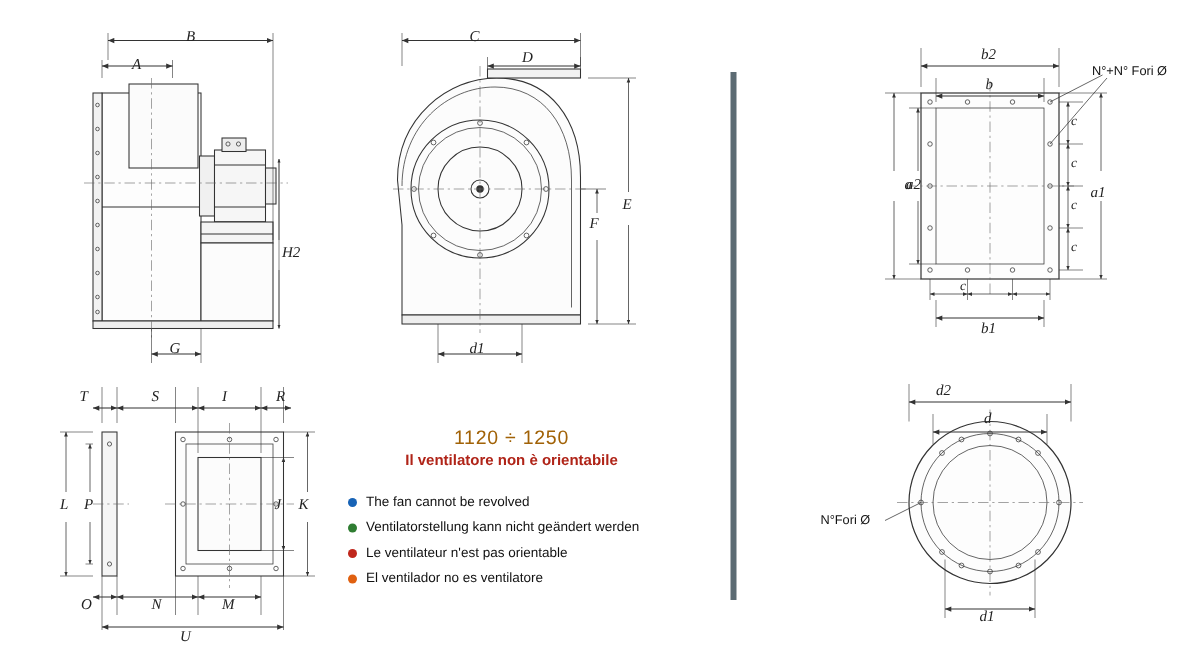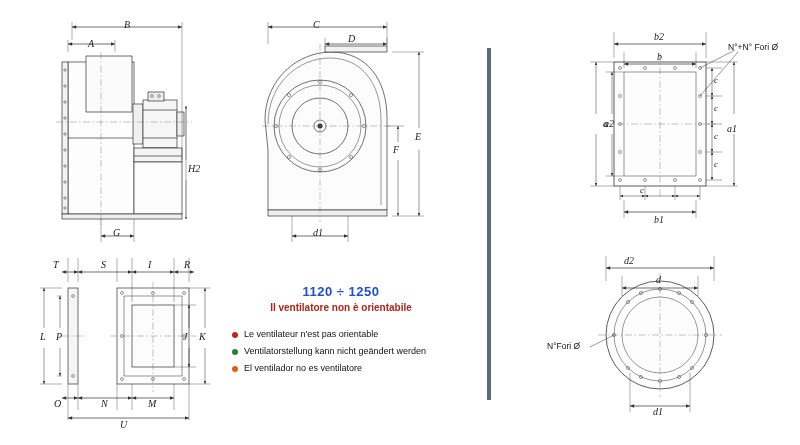--- a/index.html
+++ b/index.html
@@ -40,22 +40,22 @@
   }
   .titleblock {
     position: absolute;
     left: 246px;
     top: 284px;
     width: 190px;
     text-align: center;
   }
   .title-main {
     font-size: 13px;
-    font-weight: bold;
-    color: #1d4ed8;
+    font-weight: normal;
+    color: #a16207;
     letter-spacing: 0.5px;
   }
   .title-sub {
     font-size: 10px;
     font-weight: bold;
     color: #b02418;
     margin-top: 3px;
   }
   .legend {
     position: absolute;
@@ -433,26 +433,30 @@
   <div class="dimtext" style="left:653px;top:406px;">d1</div>
   <div class="notelabel" style="left:547px;top:341px;">N°Fori Ø</div>
 
   <div class="titleblock">
     <div class="title-main">1120 ÷ 1250</div>
     <div class="title-sub">Il ventilatore non è orientabile</div>
   </div>
 
   <div class="legend">
     <div class="legend-row">
-      <span class="bullet" style="background:#c0271c;"></span>
-      <span class="legend-text">Le ventilateur n'est pas orientable</span>
+      <span class="bullet" style="background:#1763b6;"></span>
+      <span class="legend-text">The fan cannot be revolved</span>
     </div>
     <div class="legend-row">
       <span class="bullet" style="background:#2f7d32;"></span>
       <span class="legend-text">Ventilatorstellung kann nicht geändert werden</span>
     </div>
     <div class="legend-row">
+      <span class="bullet" style="background:#c0271c;"></span>
+      <span class="legend-text">Le ventilateur n'est pas orientable</span>
+    </div>
+    <div class="legend-row">
       <span class="bullet" style="background:#e06010;"></span>
       <span class="legend-text">El ventilador no es ventilatore</span>
     </div>
   </div>
 
 </div>
 
 </body></html>

